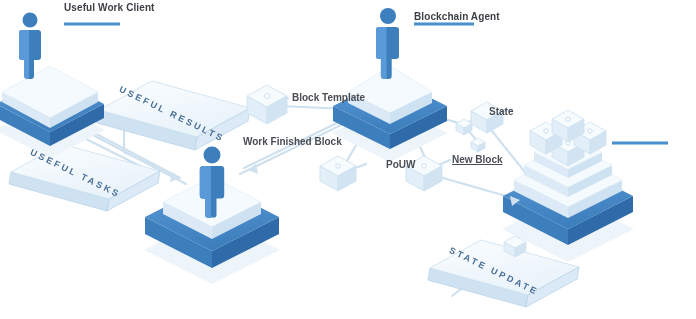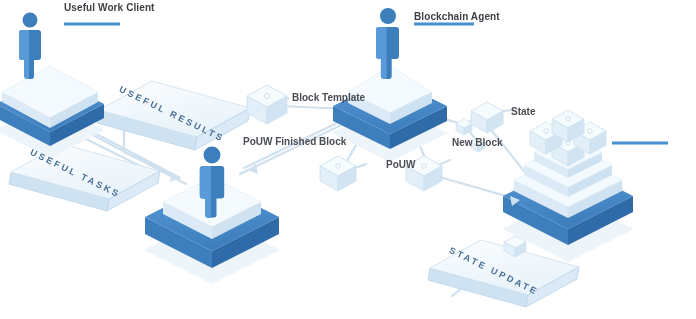--- a/index.html
+++ b/index.html
@@ -265,22 +265,22 @@
 
   <div class="title" style="left:64px;top:2px;">Useful Work Client</div>
   <div class="title-rule" style="left:64px;top:22px;width:56px;"></div>
 
   <div class="title" style="left:414px;top:2px;margin-top:9px;">Blockchain Agent</div>
   <div class="title-rule" style="left:414px;top:22px;width:60px;"></div>
 
   <div class="title-rule" style="left:612px;top:141px;width:56px;"></div>
 
   <div class="minilabel" style="left:292px;top:93px;">Block Template</div>
-  <div class="minilabel" style="left:243px;top:137px;">PoUW Finished Block</div>
+  <div class="minilabel" style="left:243px;top:137px;">Work Finished Block</div>
   <div class="minilabel" style="left:365px;top:160px;margin-left:21px;">PoUW</div>
-  <div class="minilabel" style="left:511px;top:107px;">State</div>
-  <div class="minilabel" style="left:452px;top:138px;">New Block</div>
+  <div class="minilabel" style="left:489px;top:107px;">State</div>
+  <div class="minilabel" style="left:452px;top:155px;text-decoration:underline;">New Block</div>
 
   <div class="slab-text" style="left:122px;top:84px;transform:rotate(26deg);">USEFUL RESULTS</div>
   <div class="slab-text" style="left:33px;top:147px;transform:rotate(26deg);">USEFUL TASKS</div>
   <div class="slab-text" style="left:452px;top:245px;transform:rotate(26deg);">STATE UPDATE</div>
 
 </div>
 
 </body></html>

